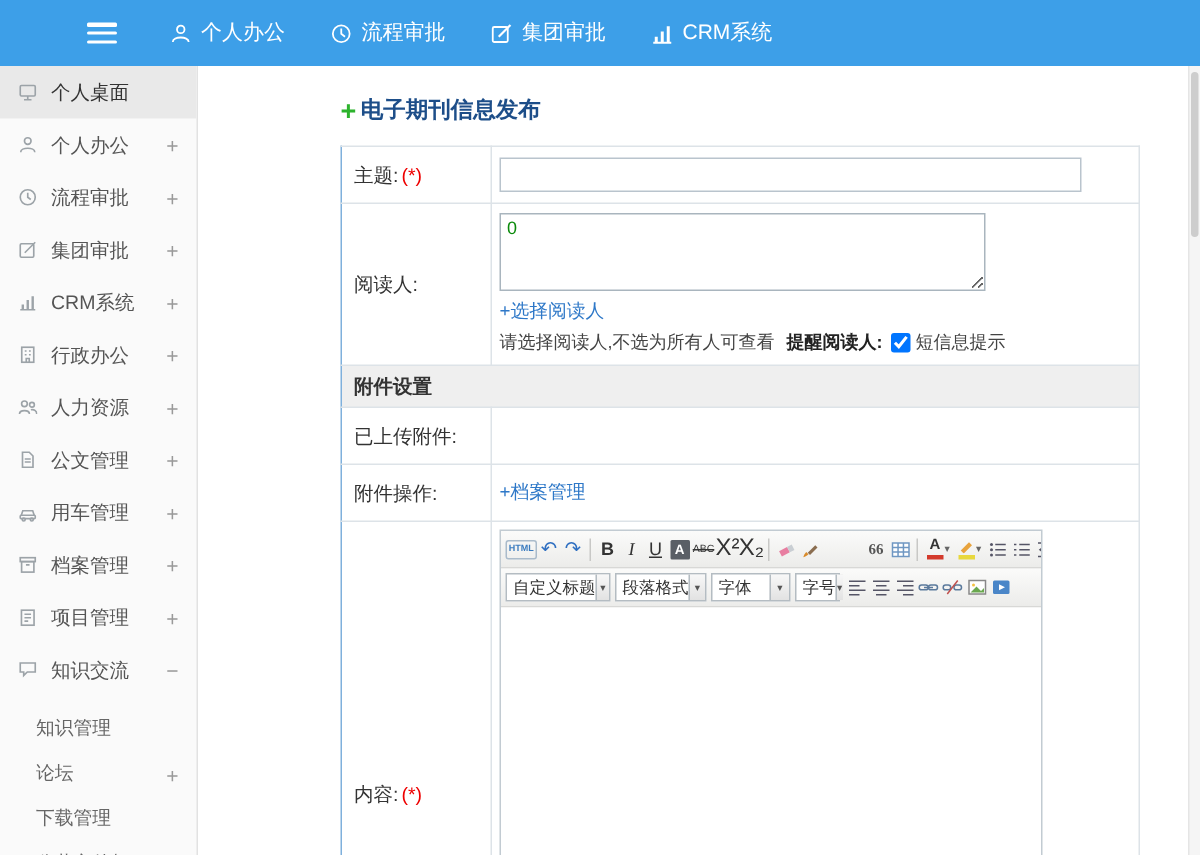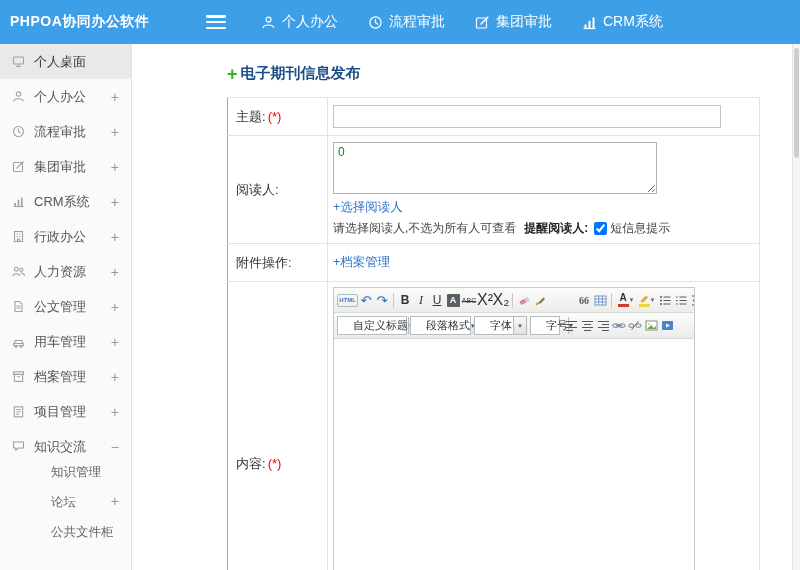--- a/index.html
+++ b/index.html
@@ -22,21 +22,21 @@
 
   
   .sidebar { position:absolute; left:0; top:44px; bottom:0; width:132px; background:#FAFAFA;
     border-right:1px solid #E2E2E2; overflow:hidden; }
   .side-item { height:35px; display:flex; align-items:center; padding:0 12px; font-size:13px;
     color:#555; cursor:pointer; position:relative; }
   .side-item.active { background:#E9E9E9; color:#333; }
   .sicon { width:13px; height:13px; margin-right:9px; flex:none; }
   .sicon svg { display:block; }
   .toggle { position:absolute; right:12px; color:#999; font-size:14px; line-height:1; }
-  .side-sub { height:30px; display:flex; align-items:flex-start; padding-left:51px; font-size:12.5px;
+  .side-sub { height:30px; display:flex; align-items:flex-end; padding-left:24px; font-size:12.5px;
     color:#666; cursor:pointer; position:relative; }
 
   
   .content { position:absolute; left:149px; top:44px; right:8px; bottom:0; background:#fff;
     padding:20px 0 0 78px; overflow:hidden; }
   .page-title { display:flex; align-items:center; }
   .plus-icon { color:#2DB32D; font-size:18px; font-weight:900; margin-right:3px; line-height:1; }
   .page-title h2 { font-size:15px; color:#1D4E89; font-weight:bold; }
 
   table.form { border-collapse:collapse; width:533px; margin-top:14px; table-layout:fixed; }
@@ -79,38 +79,37 @@
     align-items:center; justify-content:center; font-size:9px; font-weight:bold; border-radius:1px; }
   .b-strike { font-size:7px; text-decoration:line-through; letter-spacing:0; }
   .b-supsub { font-size:16px; }
   .b-quote { font-family:"Liberation Serif","DejaVu Serif",serif; font-weight:bold; font-size:10px;
     color:#555;margin-left:28px; }
   .glyph-stack { display:flex; flex-direction:column; align-items:center; line-height:1; }
   .glyph-stack b { font-size:10px; }
   .colorbar { width:11px; height:3px; margin-top:1px; }
   .mini-caret { font-size:7px; color:#666; margin-left:1px; }
   .dd { height:19px; border:1px solid #B4BCC2; background:#fff; display:flex; align-items:center;
-    font-size:11px; color:#333; padding-left:15px; margin-right:3px; flex:none; cursor:pointer; }
+    font-size:11px; color:#333; padding-left:4px; margin-right:3px; flex:none; cursor:pointer; }
   .dd-caret { width:13px; height:17px; border-left:1px solid #B4BCC2;
     background:linear-gradient(#F8F8F8,#E2E2E2); display:flex; align-items:center;
     justify-content:center; font-size:7px; color:#555; margin-left:auto; }
   .dd1{width:70px;} .dd2{width:61px;} .dd3{width:53px;} .dd4{width:30px;}
   .edit-area { height:300px; background:#fff; cursor:text; }
 
   
   .vscroll { position:absolute; right:0; top:44px; bottom:0; width:8px; background:#F5F5F5;
     border-left:1px solid #E5E5E5; }
   .vthumb { position:absolute; right:1px; top:4px; width:5px; height:110px; background:#CDCDCD;
     border-radius:3px; }
 </style>
 </head>
 <body>
 
 <div class="topbar">
-  <div class="brand">PHPOA协同办公软件</div>
   <div class="hamburger">
       <i></i>
       <i></i>
       <i></i>
     </div>
   <div class="topnav">
     <div class="nav-item">
       <span>
         <svg width="15" height="15" viewBox="0 0 15 15">
             <circle cx="7.5" cy="4.6" r="2.5" fill="none" stroke="#fff" stroke-width="1.2"></circle>
@@ -277,20 +276,24 @@
 
   <div class="side-sub">
     <span>知识管理</span>
     <span class="toggle"></span>
   </div>
   <div class="side-sub">
     <span>论坛</span>
     <span class="toggle">+</span>
   </div>
   <div class="side-sub">
+    <span>下载管理</span>
+    <span class="toggle"></span>
+  </div>
+  <div class="side-sub">
     <span>公共文件柜</span>
     <span class="toggle"></span>
   </div>
 </div>
 
 <div class="content">
   <div class="page-title">
     <span class="plus-icon">+</span>
     <h2>电子期刊信息发布</h2>
   </div>
@@ -317,21 +320,28 @@
         </div>
         <div class="hint-row">
           <span>请选择阅读人,不选为所有人可查看</span>
           <b>提醒阅读人:</b>
           <input type="checkbox" checked="" style="">
           <span>短信息提示</span>
         </div>
       </td>
     </tr>
 
-
+    <tr class="row-section">
+      <td colspan="2">附件设置</td>
+    </tr>
+
+    <tr class="row-uploaded">
+      <td class="lbl">已上传附件:</td>
+      <td></td>
+    </tr>
 
     <tr class="row-attachops">
       <td class="lbl">附件操作:</td>
       <td class="cell-attachops">
         <a class="blue-link">+档案管理</a>
       </td>
     </tr>
 
     <tr>
       <td class="lbl">

